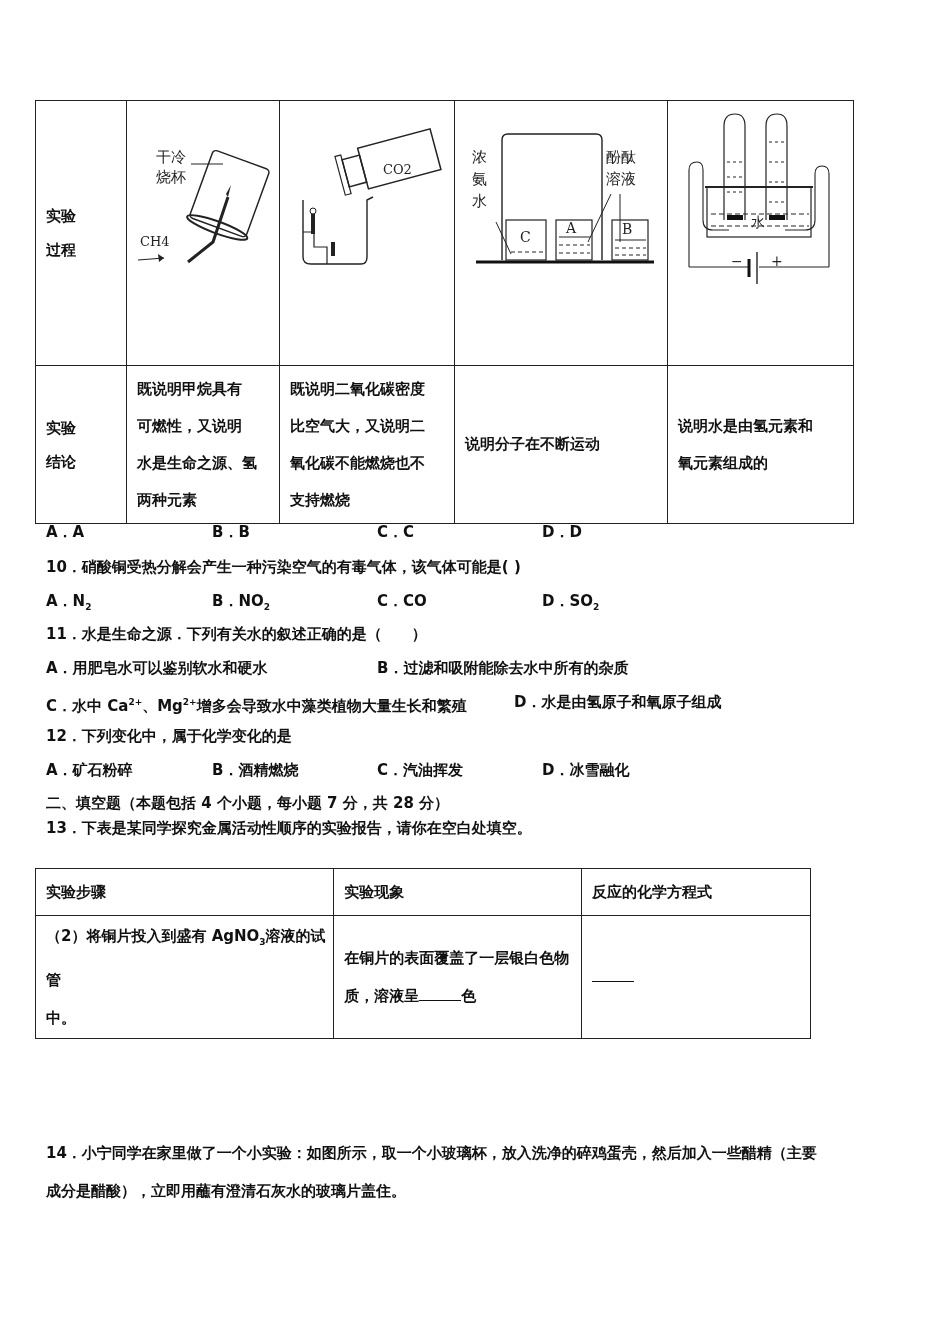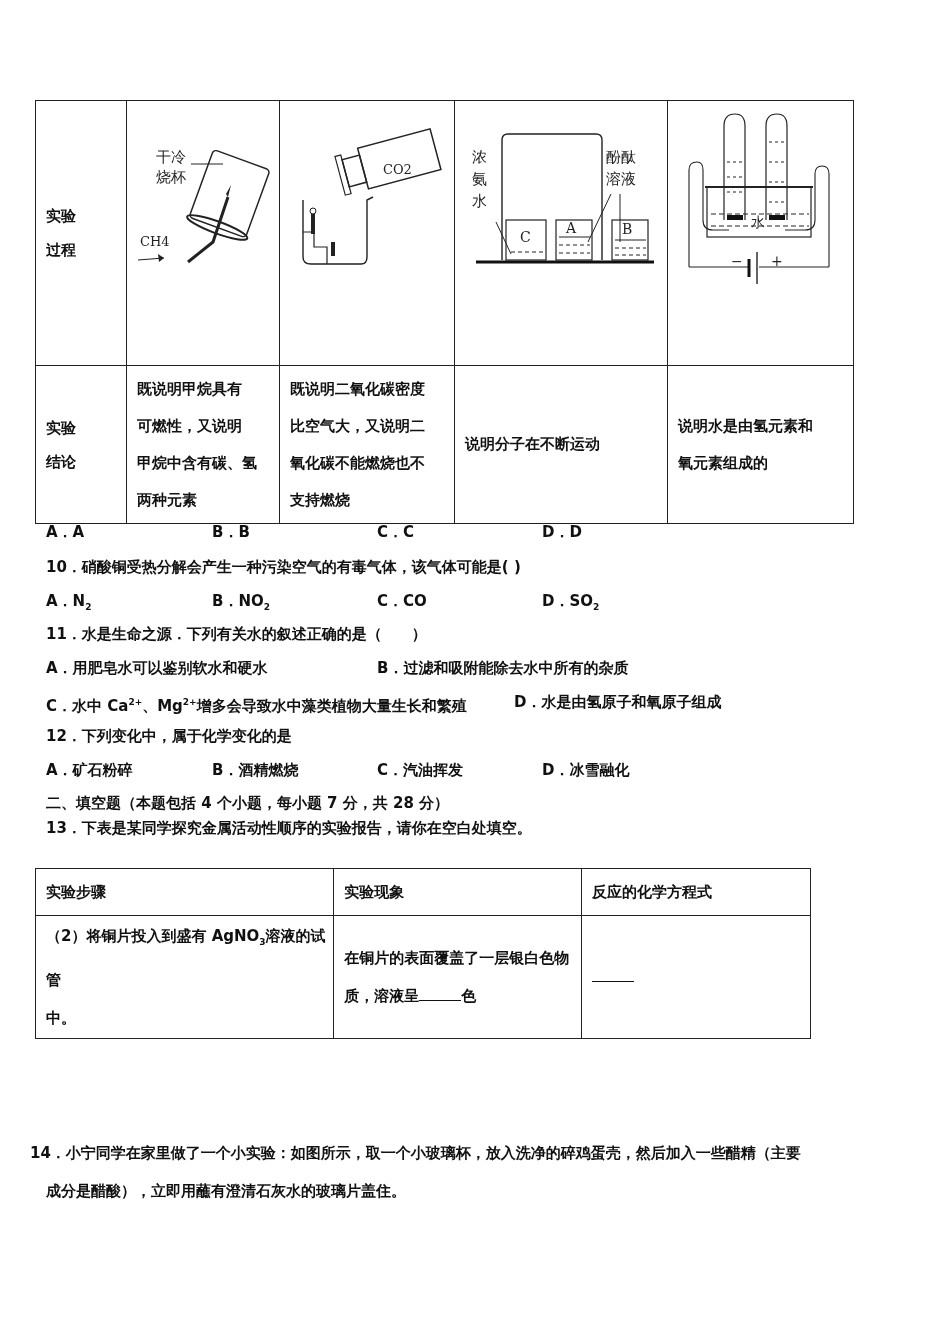--- a/index.html
+++ b/index.html
@@ -113,21 +113,21 @@
     </td>
   </tr>
   <tr style="height:158px;">
     <td class="lbl">
       <div>实验</div>
       <div>结论</div>
     </td>
     <td class="txt">
       <div>既说明甲烷具有</div>
       <div>可燃性，又说明</div>
-      <div>甲烷中含有碳、氢</div>
+      <div>水是生命之源、氢</div>
       <div>两种元素</div>
     </td>
     <td class="txt">
       <div>既说明二氧化碳密度</div>
       <div>比空气大，又说明二</div>
       <div>氧化碳不能燃烧也不</div>
       <div>支持燃烧</div>
     </td>
     <td class="txt">
       <div>说明分子在不断运动</div>
@@ -180,14 +180,14 @@
     </td>
     <td>
       <div>在铜片的表面覆盖了一层银白色物</div>
       <div><span>质，溶液呈</span><span class="blank"></span><span>色</span></div>
     </td>
     <td><span class="blank"></span></td>
   </tr>
 </tbody>
   </table>
 
-<div class="line" style="left:30px; top:1143px;">14．小宁同学在家里做了一个小实验：如图所示，取一个小玻璃杯，放入洗净的碎鸡蛋壳，然后加入一些醋精（主要</div>
+<div class="line" style="left:46px; top:1143px;">14．小宁同学在家里做了一个小实验：如图所示，取一个小玻璃杯，放入洗净的碎鸡蛋壳，然后加入一些醋精（主要</div>
 <div class="line" style="left:46px; top:1181px;">成分是醋酸），立即用蘸有澄清石灰水的玻璃片盖住。</div>
 
 </body></html>

